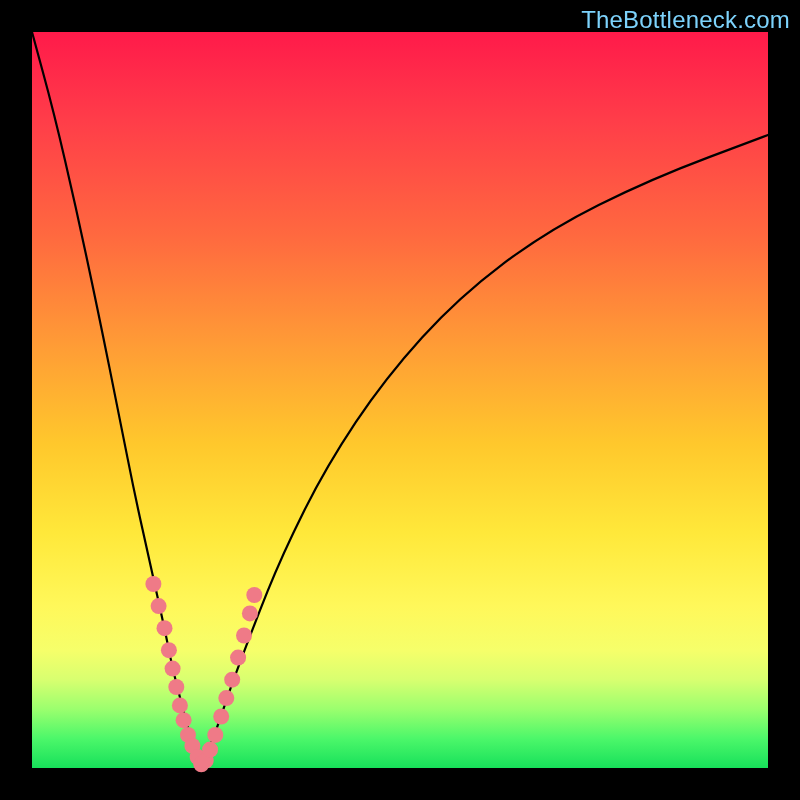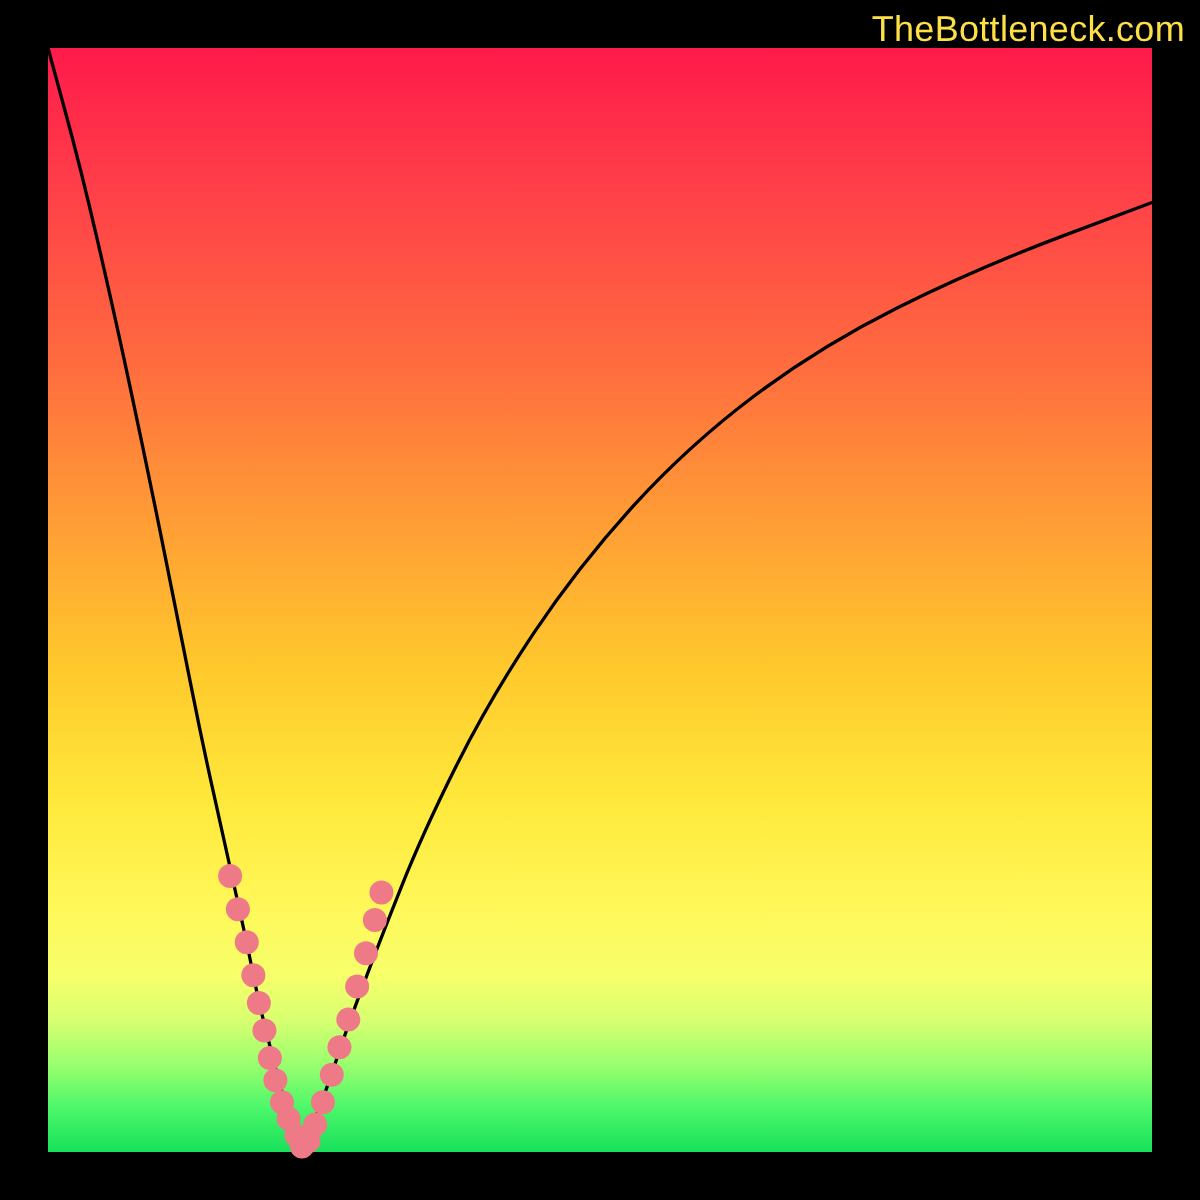--- a/index.html
+++ b/index.html
@@ -39,21 +39,21 @@
       #d8ff70 88%,
       #9bff6e 92%,
       #4cf76a 96%,
       #17e05a 100%
     );
   }
   .watermark {
     position: absolute;
     top: 6px;
     right: 10px;
-    color: #fde047;
+    color: #7dd3fc;
     font-size: 24px;
     letter-spacing: 0.2px;
     font-weight: 400;
     user-select: none;
   }
   svg.curves {
     position: absolute;
     left: 0;
     top: 0;
     width: 736px;

